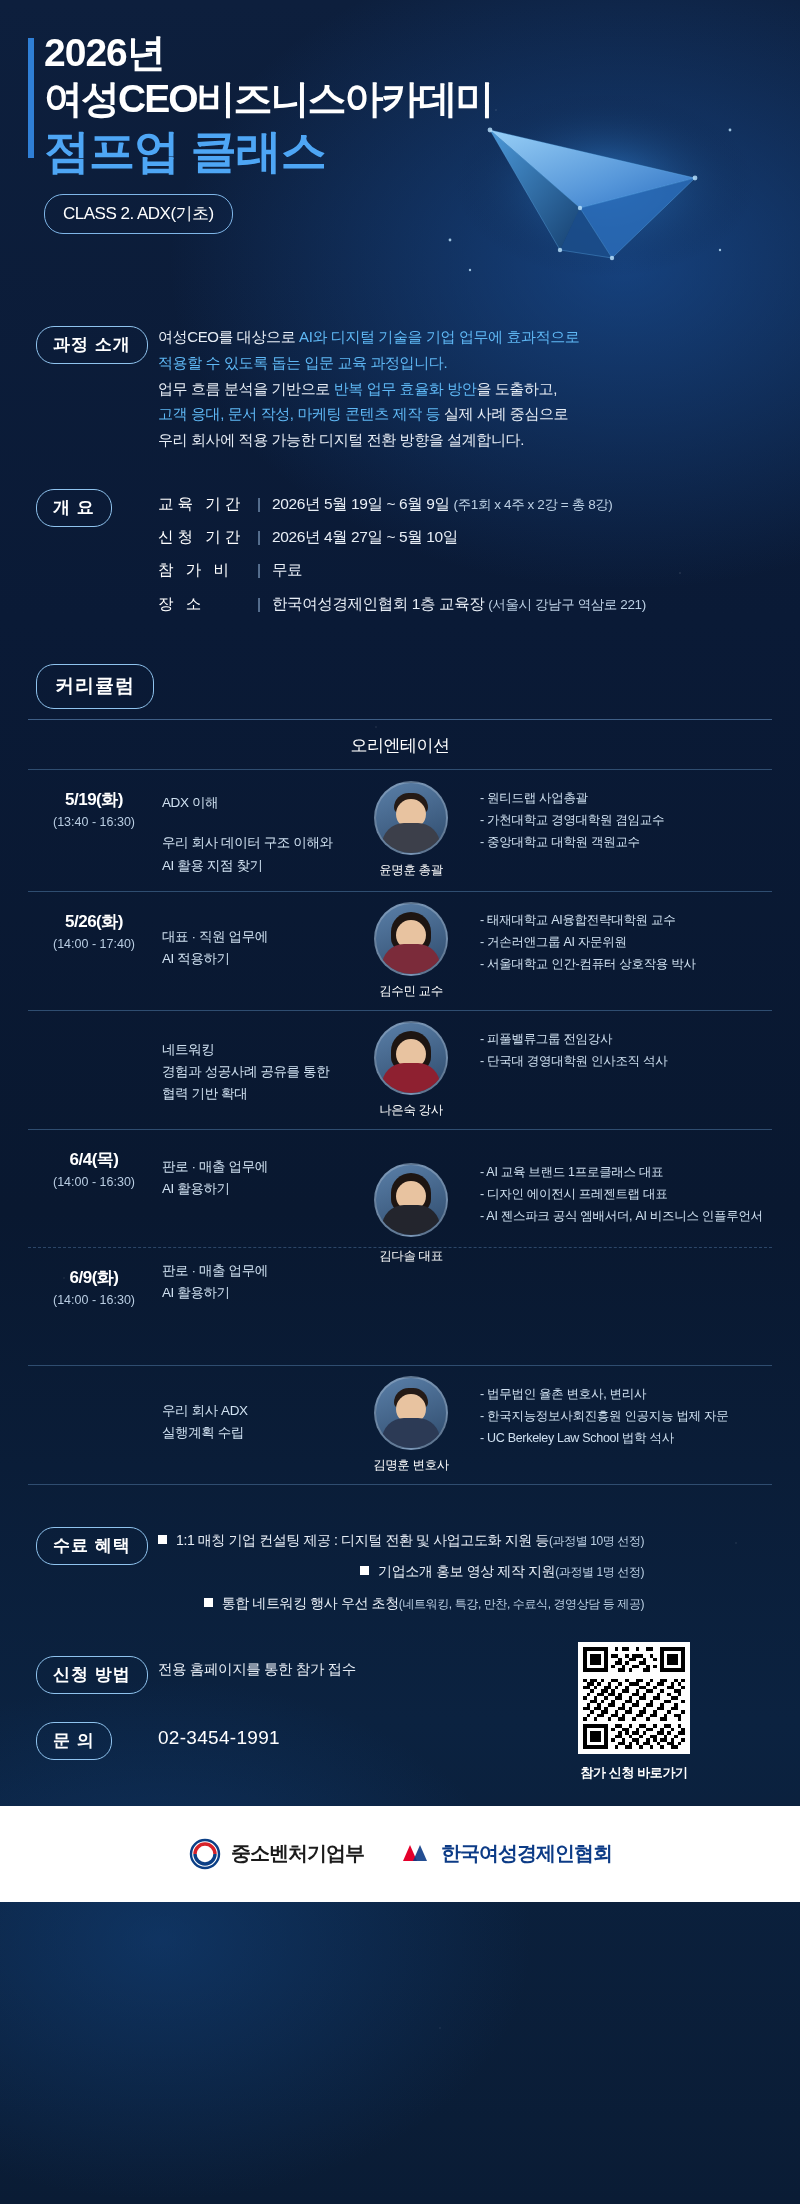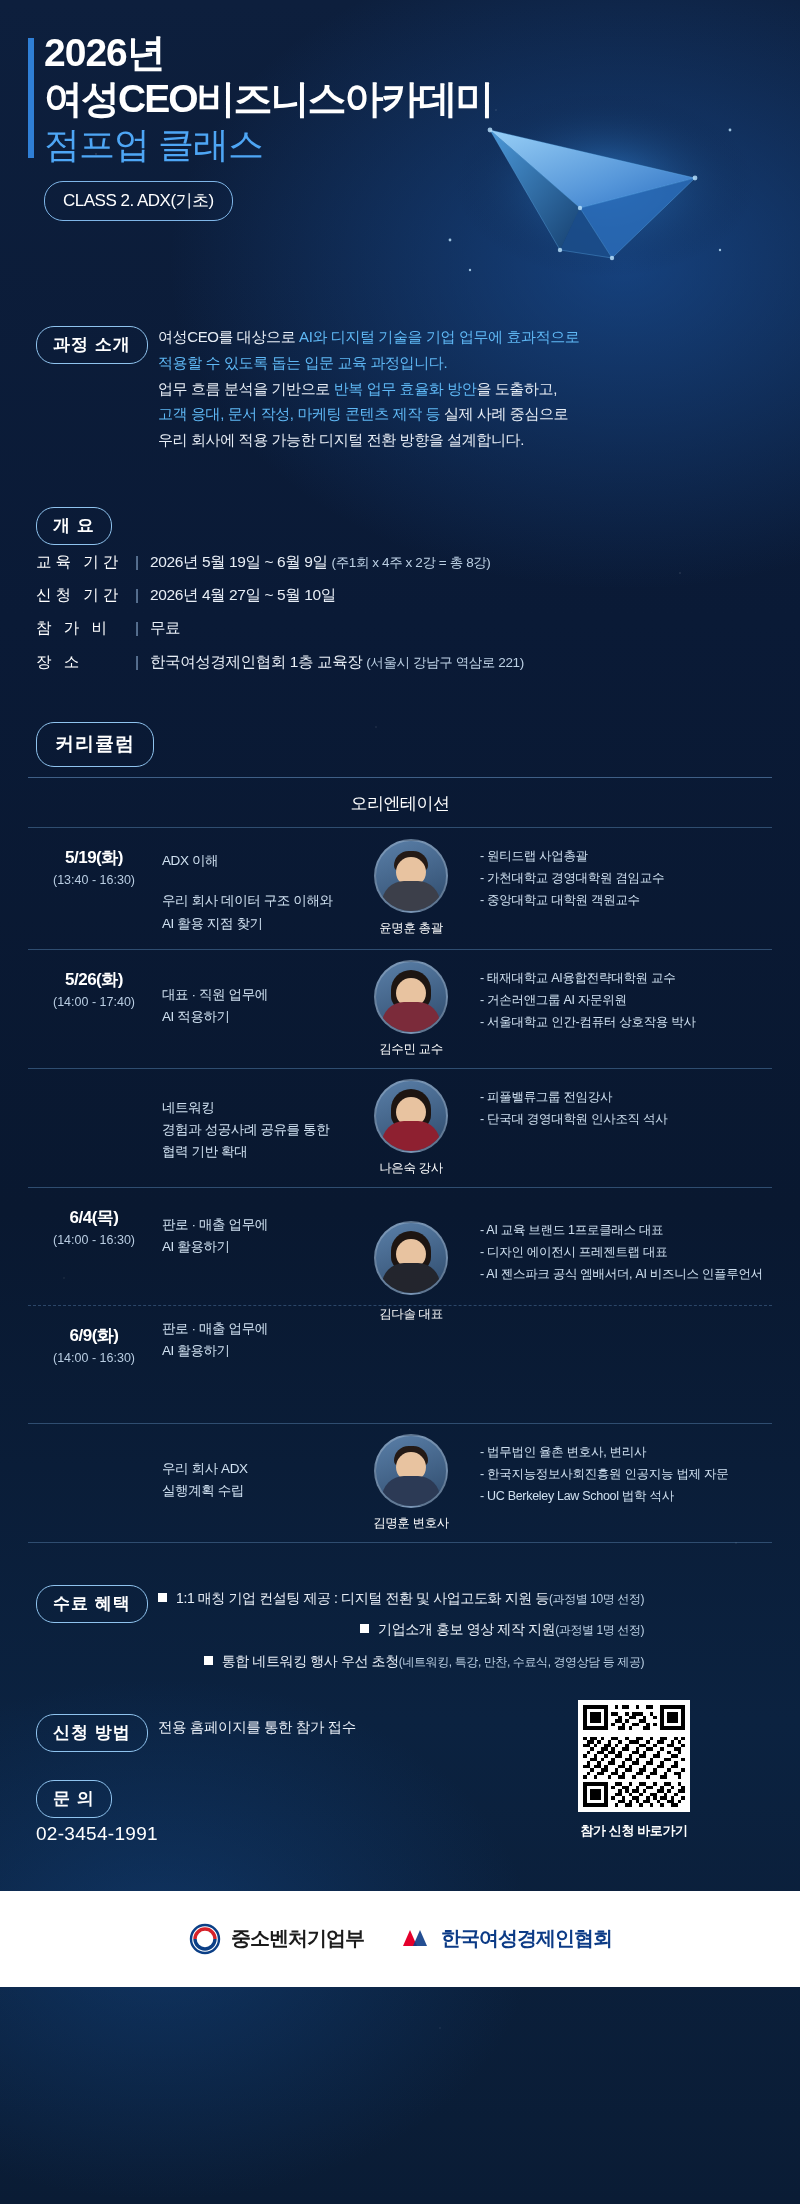--- a/index.html
+++ b/index.html
@@ -42,21 +42,21 @@
   .title-block { position: absolute; left: 44px; top: 30px; }
   .t1 {
     font-size: 39px; font-weight: bold; letter-spacing: -1px; line-height: 1.18;
     color: #ffffff;
   }
   .t2 {
     font-size: 39px; font-weight: bold; letter-spacing: -2px; line-height: 1.18;
     color: #ffffff;
   }
   .t3 {
-    font-size: 36px; font-weight: normal; letter-spacing: -1px; line-height: 1.3;
+    font-size: 46px; font-weight: bold; letter-spacing: -1px; line-height: 1.3;
     color: #4ea6f5;
   }
   .class-tag {
     display: inline-block;
     margin-top: 12px;
     padding: 7px 18px 8px 18px;
     border: 1.5px solid #7fb6e8;
     border-radius: 19px;
     font-size: 17px;
     color: #ffffff;
@@ -79,21 +79,21 @@
 
   .sec { position: relative; padding: 0 36px; }
 
   
   .intro { display: flex; margin-top: 24px; }
   .intro .lblcol { width: 122px; padding-top: 2px; }
   .intro .body { flex: 1; font-size: 15px; line-height: 1.72; color: #e8eef6; letter-spacing: -0.4px; }
   .hl { color: #5fb8f5; }
 
   
-  .outline { display: flex; margin-top: 52px; flex-direction: column; }
+  .outline { display: flex; margin-top: 34px; }
   .outline .lblcol { width: 122px; padding-top: 2px; }
   .outline table { border-collapse: collapse; font-size: 15.5px; color: #e8eef6; letter-spacing: -0.4px; }
   .outline td { padding: 5px 0; vertical-align: top; line-height: 1.5; }
   .ok { width: 88px; letter-spacing: 4px; color: #ffffff; }
   .osep { width: 26px; color: #7e9bbd; text-align: center; letter-spacing: 0; }
   .note { color: #bcd0e4; font-size: 13.5px; }
 
   
   .curri-lbl { margin: 44px 0 10px 36px; }
   .curri-lbl .lbl { font-size: 19px; padding: 8px 18px 9px 18px; }
@@ -138,21 +138,21 @@
   .benefit .lblcol { width: 122px; padding-top: 2px; }
   .benefit ul { list-style: none; text-align: right; }
   .benefit li { font-size: 14px; color: #e8eef6; line-height: 1.55; padding: 5px 0 5px 0; letter-spacing: -0.4px; }
   .sq { display:inline-block; width:9px; height:9px; background:#ffffff; margin-right:9px; vertical-align: 1px; }
   .small { font-size: 12px; color: #bcd0e4; }
 
   
   .apply { display: flex; margin-top: 34px; align-items: flex-start; }
   .apply .lblcol { width: 122px; padding-top: 2px; }
   .apply .body { font-size: 14.5px; color: #e8eef6; padding-top: 6px; letter-spacing: -0.4px; }
-  .contact { display: flex; margin-top: 28px; align-items: flex-start; flex-direction: column; }
+  .contact { display: flex; margin-top: 28px; align-items: flex-start; }
   .contact .lblcol { width: 122px; }
   .contact .body { font-size: 19px; color: #ffffff; padding-top: 5px; letter-spacing: 0.3px; }
 
   .qr-wrap { position: absolute; right: 60px; bottom: 0; text-align: center; font-weight: bold; }
   .qr { width: 112px; height: 112px; background: #ffffff; padding: 5px; }
   .qr canvas, .qr .grid { width: 102px; height: 102px; display:block; }
   .qr-cap { margin-top: 10px; font-size: 13px; color: #ffffff; letter-spacing: -0.4px; }
 
   
   .footer {

